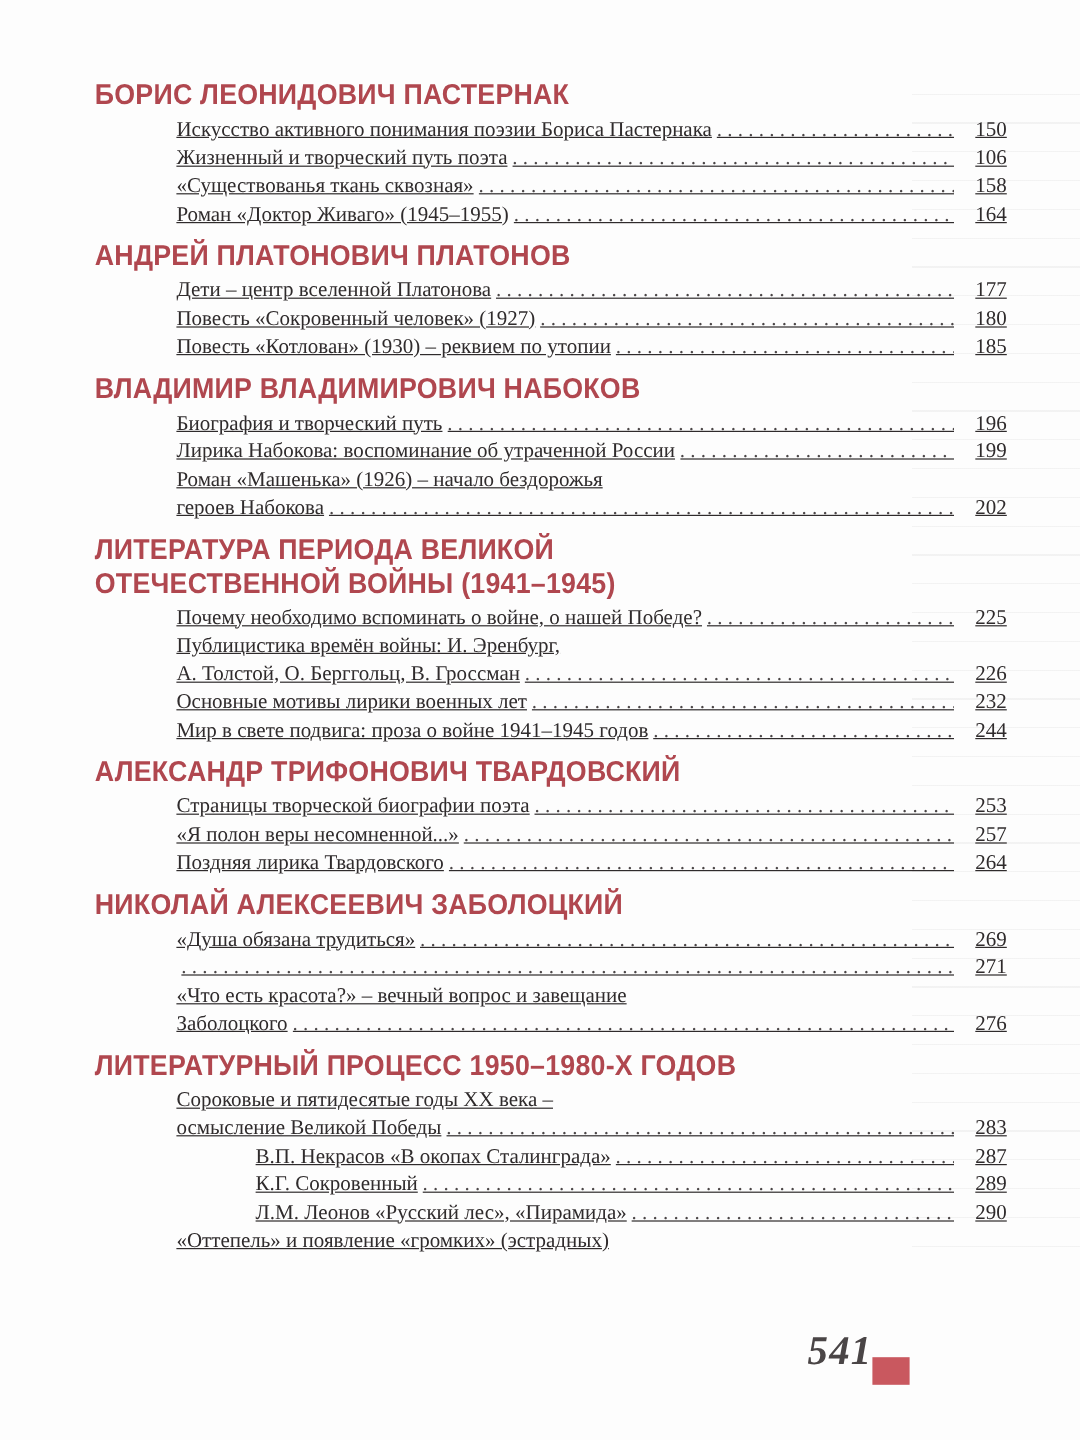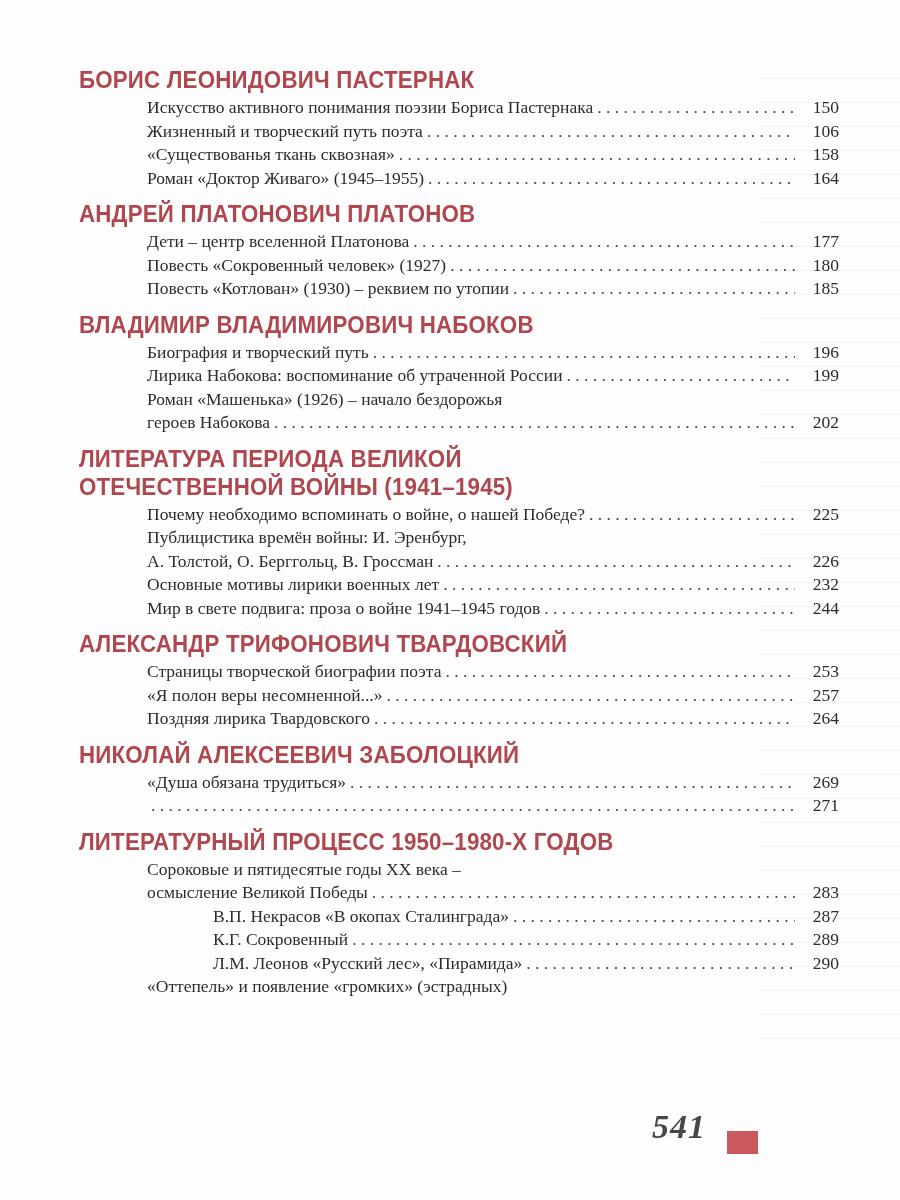--- a/index.html
+++ b/index.html
@@ -52,20 +52,21 @@
       padding-left: 68px;
       font-size: 17.5px;
       line-height: 23.5px;
       color: #2f2b2c;
     }
     .entry.indent2 { padding-left: 134px; }
     .entry .row {
       display: flex;
       align-items: flex-end;
       white-space: nowrap;
+      text-decoration: underline;
     }
     .entry .text {
       flex: 0 0 auto;
     }
     .entry .leader {
       flex: 1 1 auto;
       overflow: hidden;
       margin: 0 4px;
       letter-spacing: 3.2px;
       color: #4a4546;
@@ -74,21 +75,21 @@
       content: ". . . . . . . . . . . . . . . . . . . . . . . . . . . . . . . . . . . . . . . . . . . . . . . . . . . . . . . . . . . . . . . . . . . . . . . . . . . . . . . . . . . . . . . . . . . . . . . . . . . . . . . . . . . . . . . . . . . . .";
       letter-spacing: 0;
     }
     .entry .page {
       flex: 0 0 auto;
       width: 40px;
       text-align: right;
     }
     .page-number {
       position: absolute;
-      left: 652px;
+      left: 673px;
       top: 1108px;
       font-family: "Liberation Serif", "DejaVu Serif", serif;
       font-weight: bold;
       font-style: italic;
       font-size: 34px;
       color: #4a4546;
       letter-spacing: 1px;
       z-index: 2;
     }
     .page-square {
@@ -268,20 +269,30 @@
           <span class="leader"></span>
           <span class="page">269</span>
         </div>
       </div>
       <div class="entry">
         <div class="row">
           <span class="leader"></span>
           <span class="page">271</span>
         </div>
       </div>
+      <div class="entry">
+        <div class="row">
+          <span class="text">«Что есть красота?» – вечный вопрос и завещание</span>
+        </div>
+        <div class="row">
+          <span class="text">Заболоцкого</span>
+          <span class="leader"></span>
+          <span class="page">276</span>
+        </div>
+      </div>
     </div>
     <div class="section">
       <div class="section-title">
         <span class="line">ЛИТЕРАТУРНЫЙ ПРОЦЕСС 1950–1980-Х ГОДОВ</span>
       </div>
       <div class="entry">
         <div class="row">
           <span class="text">Сороковые и пятидесятые годы XX века –</span>
         </div>
         <div class="row">

